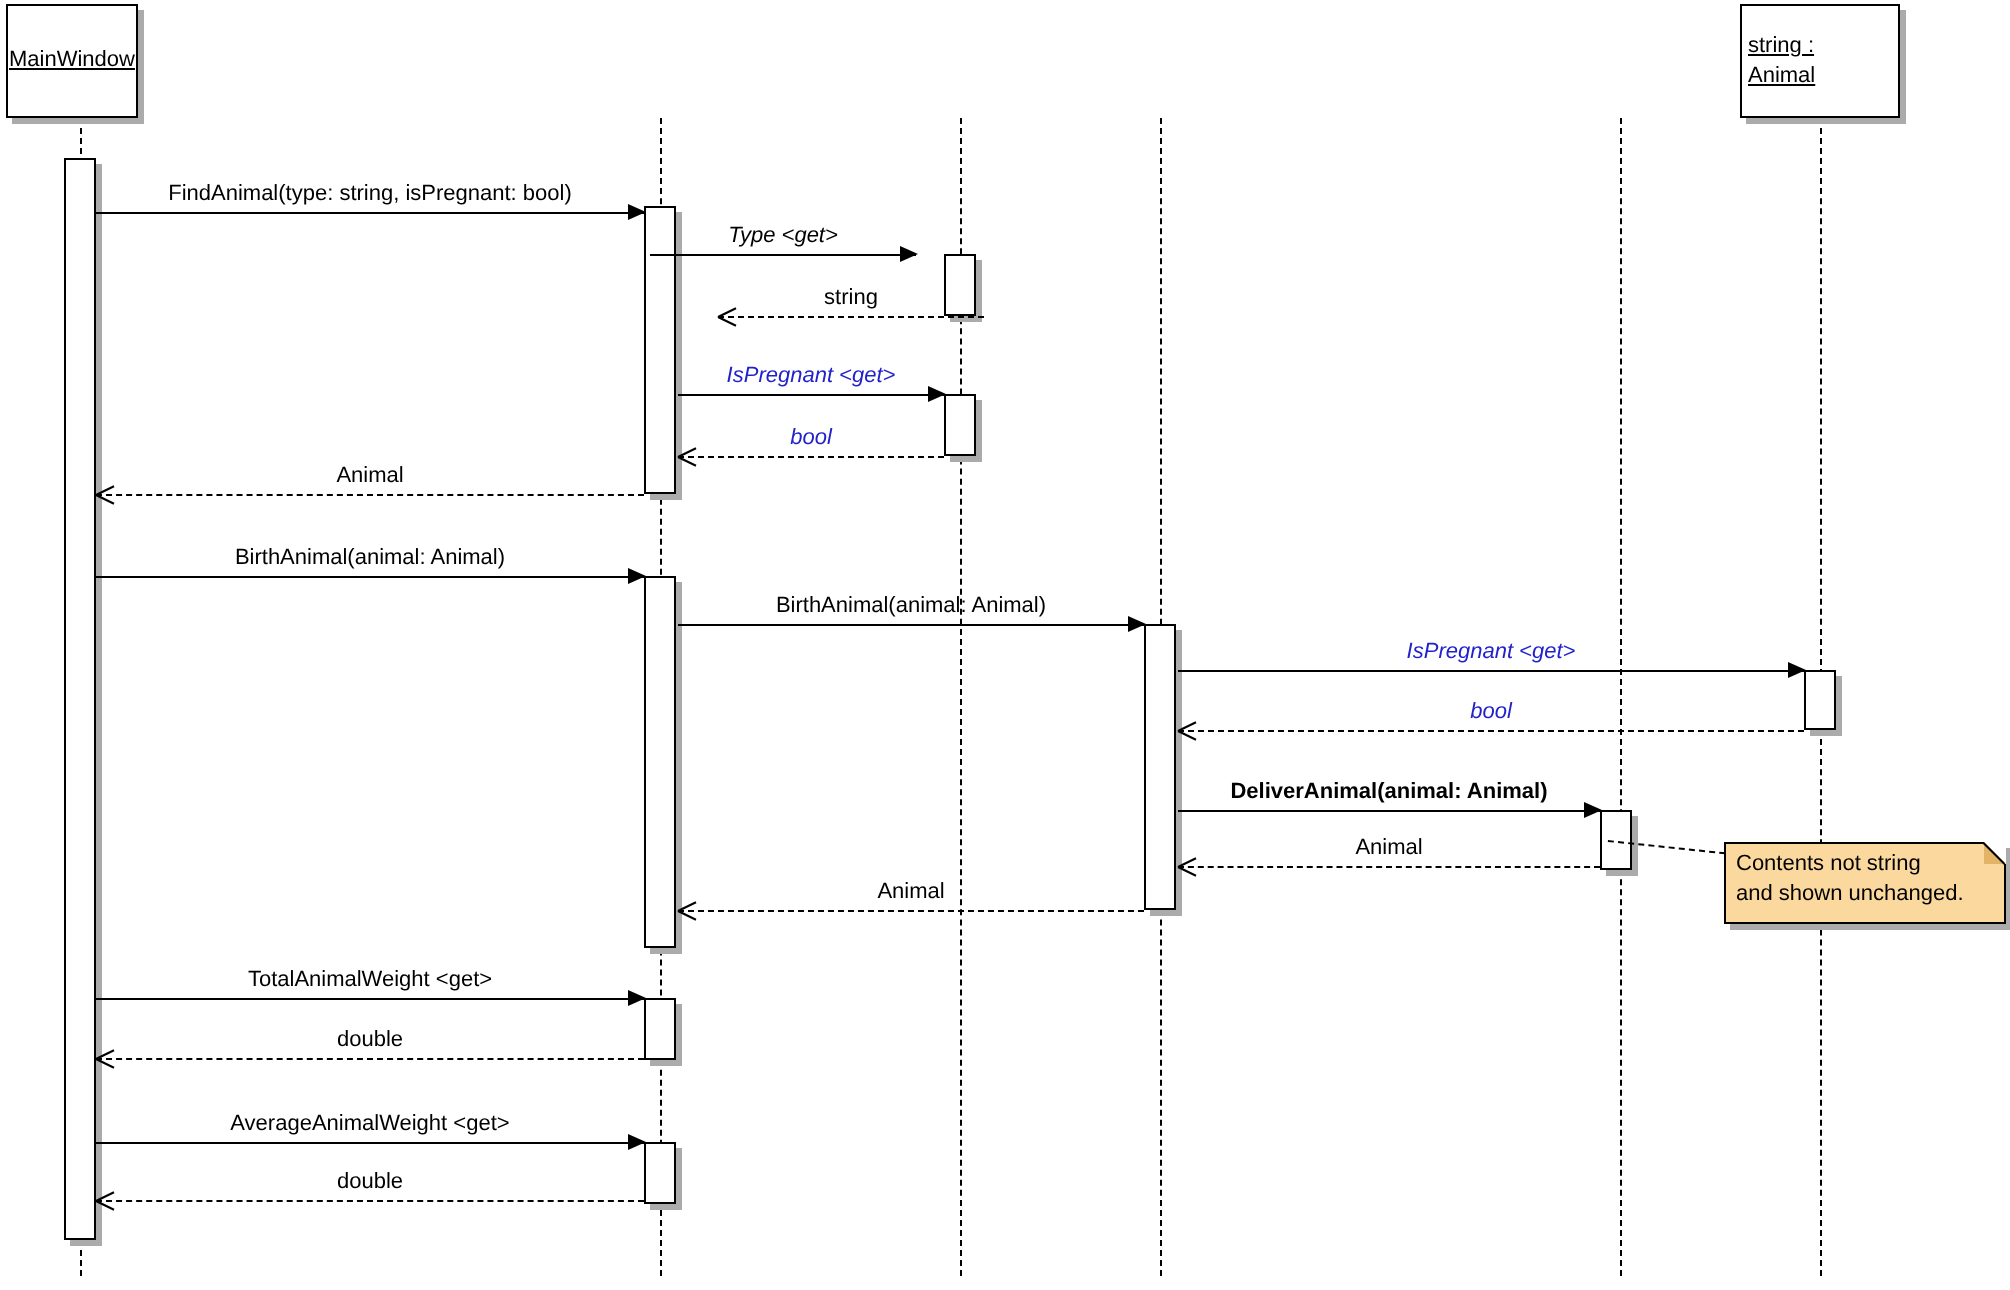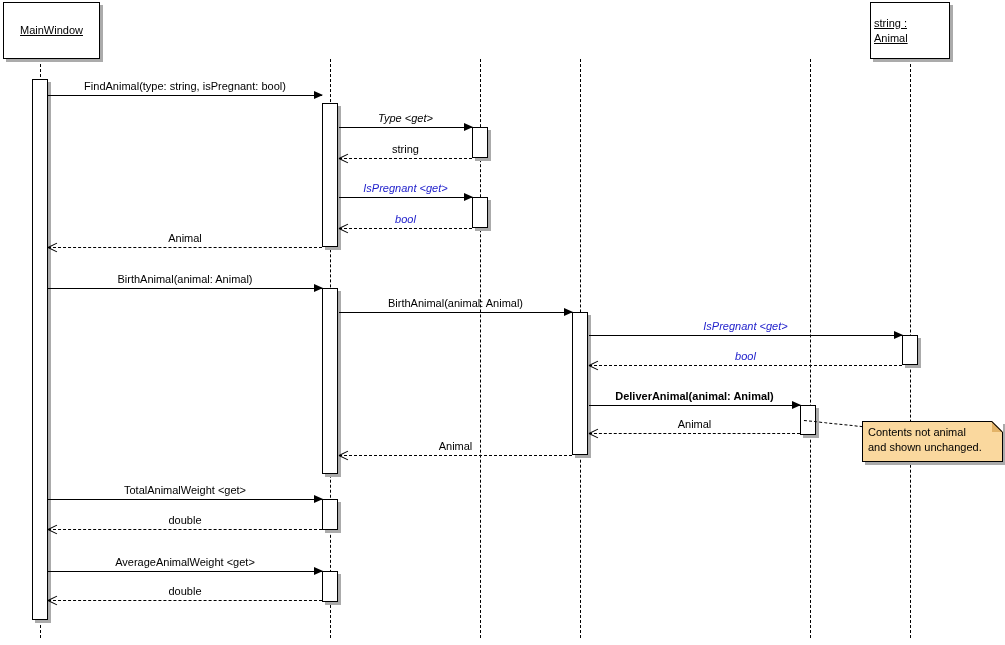--- a/index.html
+++ b/index.html
@@ -55,47 +55,47 @@
 
 <div class="canvas">
 
   <div class="life" style="left:40px;"></div>
   <div class="life" style="left:330px;"></div>
   <div class="life" style="left:480px;"></div>
   <div class="life" style="left:580px;"></div>
   <div class="life" style="left:810px;"></div>
   <div class="life" style="left:910px;"></div>
 
-  <div class="head center" style="left:3px;width:97px;">
+  <div class="head center" style="left:3px;width:66px;">
     <span class="hline">MainWindow</span>
     <span class="hline"></span>
   </div>
   <div class="head" style="left:870px;width:80px;">
     <span class="hline">string :</span>
     <span class="hline">Animal</span>
   </div>
 
   <div class="act" style="left:32px;top:79px;height:541px;"></div>
   <div class="act" style="left:322px;top:103px;height:144px;"></div>
   <div class="act" style="left:322px;top:288px;height:186px;"></div>
   <div class="act" style="left:322px;top:499px;height:31px;"></div>
   <div class="act" style="left:322px;top:571px;height:31px;"></div>
   <div class="act" style="left:472px;top:127px;height:31px;"></div>
   <div class="act" style="left:472px;top:197px;height:31px;"></div>
   <div class="act" style="left:572px;top:312px;height:143px;"></div>
   <div class="act" style="left:800px;top:405px;height:30px;"></div>
   <div class="act" style="left:902px;top:335px;height:30px;"></div>
 
-  <div class="msg call" style="left:48px;top:95px;width:274px;">
+  <div class="msg call" style="left:48px;top:106px;width:274px;">
     <span class="lbl">FindAnimal(type: string, isPregnant: bool)</span>
     </div>
-  <div class="msg call" style="left:339px;top:127px;width:133px;font-style:italic;">
+  <div class="msg call" style="left:325px;top:127px;width:133px;font-style:italic;">
     <span class="lbl">Type &lt;get&gt;</span>
     </div>
-  <div class="msg ret" style="left:339px;top:158px;width:133px;">
+  <div class="msg ret" style="left:359px;top:158px;width:133px;">
     <span class="lbl">string</span>
     </div>
   <div class="msg call blue" style="left:339px;top:197px;width:133px;">
     <span class="lbl">IsPregnant &lt;get&gt;</span>
     </div>
   <div class="msg ret blue" style="left:339px;top:228px;width:133px;">
     <span class="lbl">bool</span>
     </div>
   <div class="msg ret" style="left:48px;top:247px;width:274px;">
     <span class="lbl">Animal</span>
@@ -130,17 +130,17 @@
   <div class="msg call" style="left:48px;top:571px;width:274px;">
     <span class="lbl">AverageAnimalWeight &lt;get&gt;</span>
     </div>
   <div class="msg ret" style="left:48px;top:600px;width:274px;">
     <span class="lbl">double</span>
     </div>
 
   <div class="connector"></div>
   <div class="note">
     <div class="fold"></div>
-    <span class="nline">Contents not animal</span>
+    <span class="nline">Contents not string</span>
     <span class="nline">and shown unchanged.</span>
   </div>
 
 </div>
 
 </body></html>

